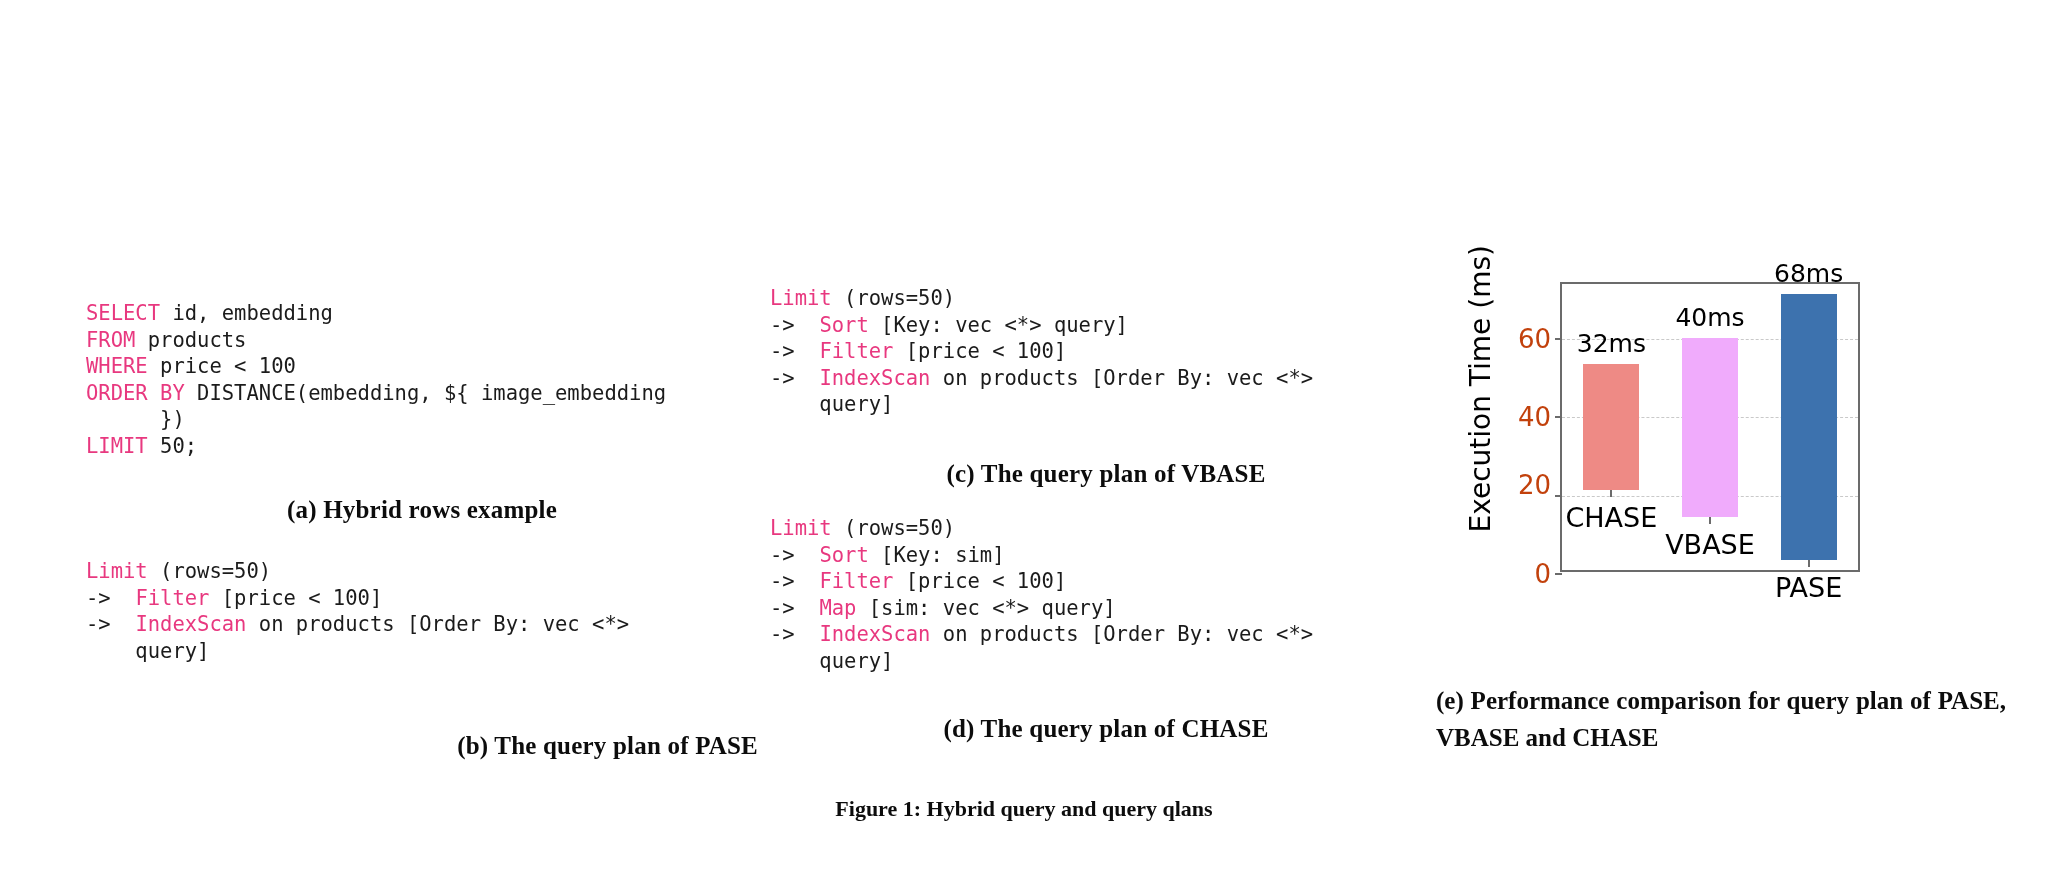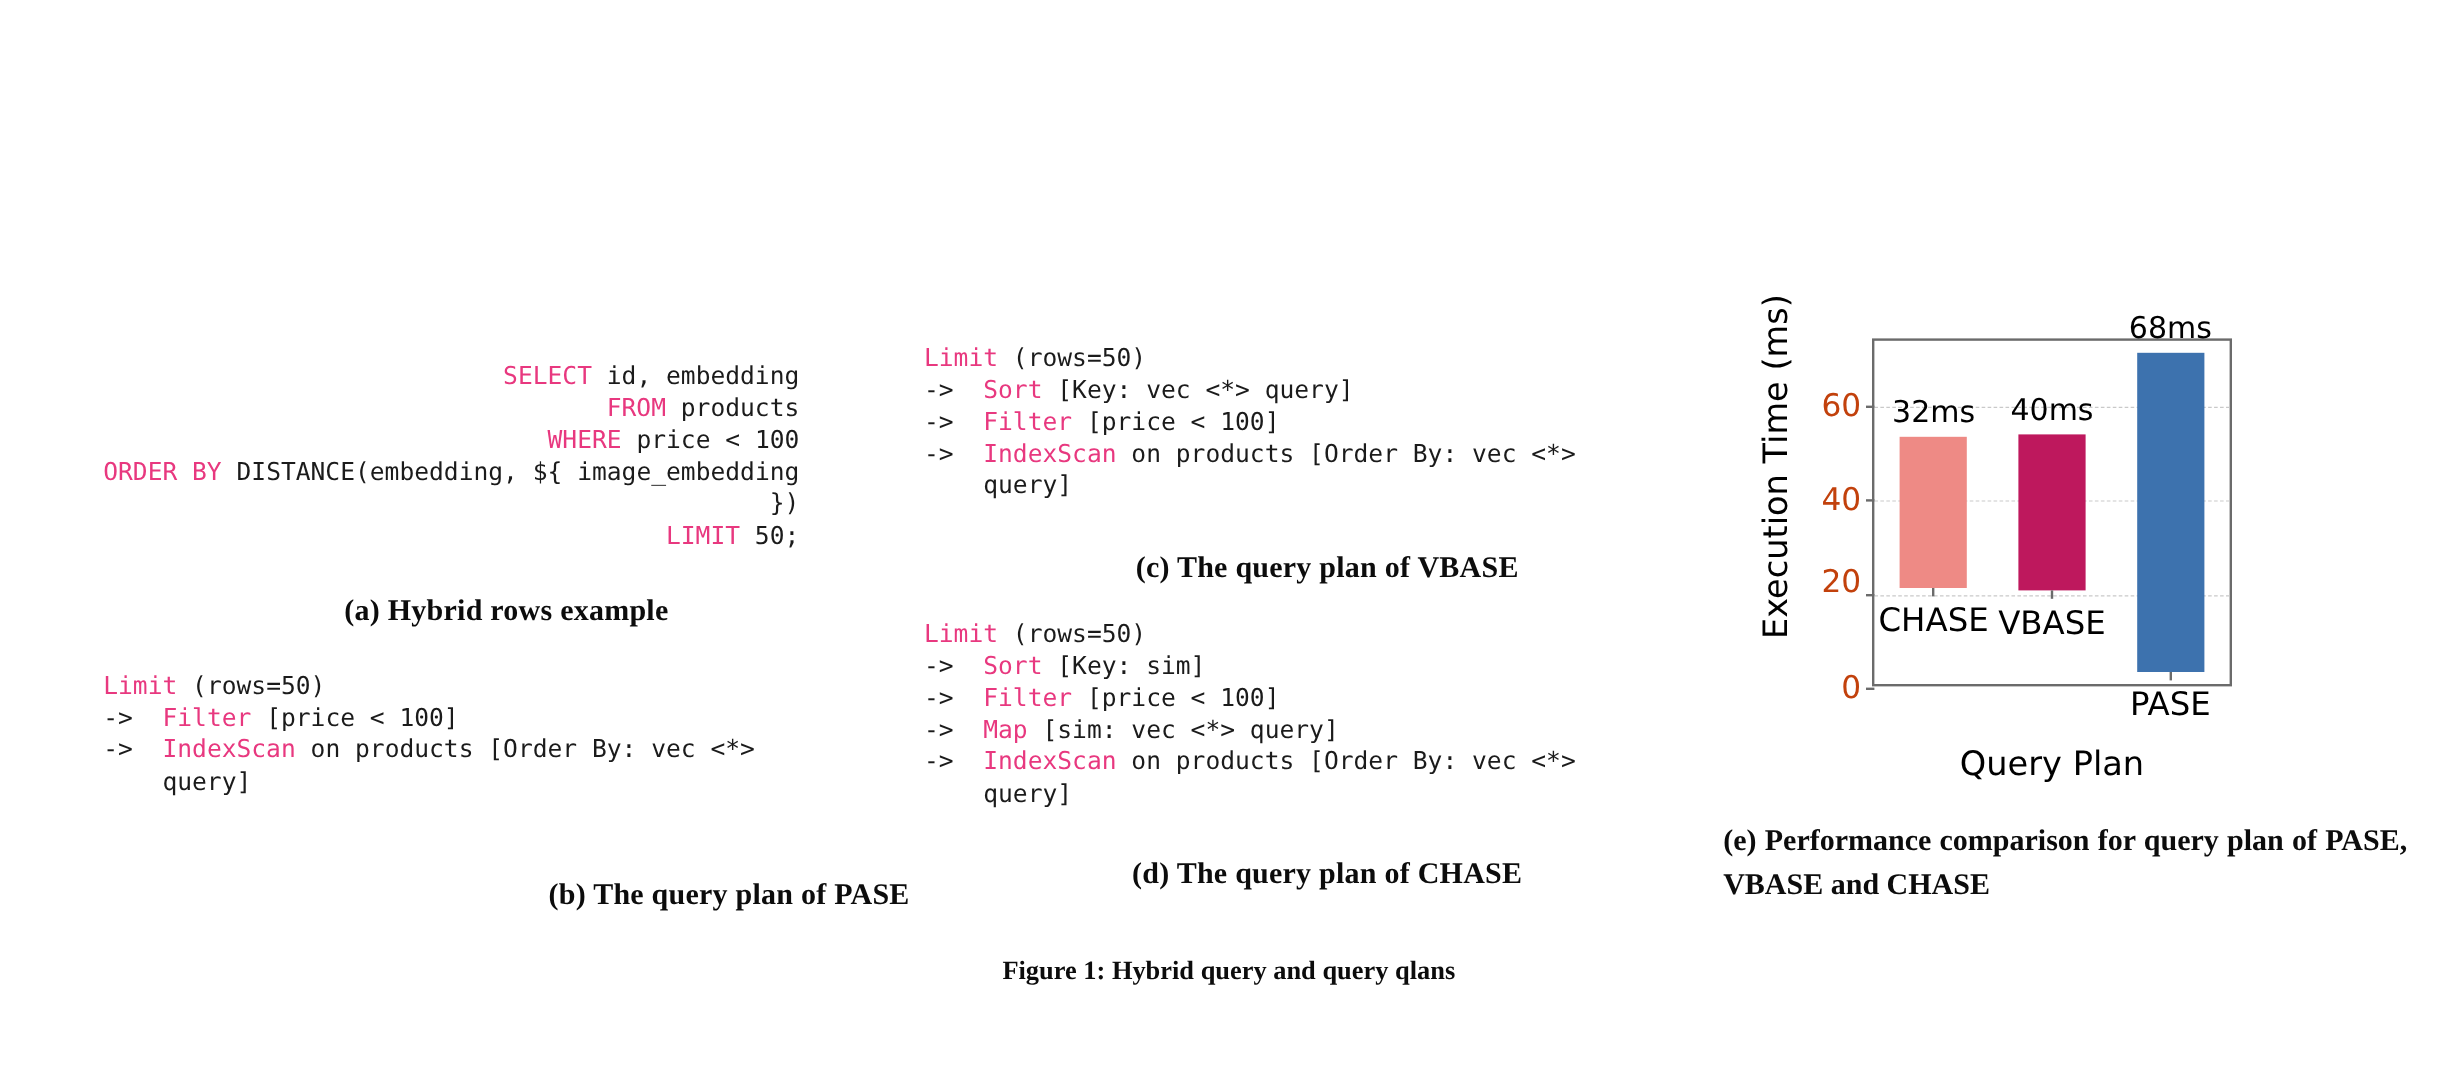--- a/index.html
+++ b/index.html
@@ -32,21 +32,21 @@
     font-weight: bold;
     font-size: 25px;
     color: #0c0c0c;
     text-align: center;
     letter-spacing: 0.2px;
   }
 
   .abs { position: absolute; }
 
   
-  #panel-a-code { left: 86px; top: 300px; text-align: right; }
+  #panel-a-code { left: 86px; top: 300px; }
   #panel-a-caption { left: 86px; top: 496px; width: 672px; }
 
   #panel-b-code { left: 86px; top: 558px; }
   #panel-b-caption { left: 86px; top: 732px; width: 672px; text-align: right; }
 
   #panel-c-code { left: 770px; top: 285px; }
   #panel-c-caption { left: 770px; top: 460px; width: 672px; }
 
   #panel-d-code { left: 770px; top: 515px; }
   #panel-d-caption { left: 770px; top: 715px; width: 672px; }
@@ -221,33 +221,32 @@
         </div>
       <div class="bars" id="bars">
           <div class="barcell">
             <div class="bar" style="height: 125.405px; background: rgb(238, 138, 133);">
               <div class="barlabel">32ms</div>
               <div class="xtick-mark"></div>
               <div class="xtick-label">CHASE</div>
             </div>
           </div>
           <div class="barcell">
-            <div class="bar" style="height: 130px; background: #be185d;">
+            <div class="bar" style="height: 179px; background: #f0abfc;">
               <div class="barlabel">40ms</div>
               <div class="xtick-mark"></div>
               <div class="xtick-label">VBASE</div>
             </div>
           </div>
           <div class="barcell">
             <div class="bar" style="height: 266.486px; background: rgb(61, 114, 174);">
               <div class="barlabel">68ms</div>
               <div class="xtick-mark"></div>
               <div class="xtick-label">PASE</div>
             </div>
           </div>
         </div>
     </div>
-    <div class="xlabel">Query Plan</div>
   </div>
 </div>
 <div id="panel-e-caption">(e) Performance comparison for query plan of PASE, VBASE and CHASE</div>
 
 <div id="figure-caption">Figure 1: Hybrid query and query qlans</div>
 
 </body></html>

